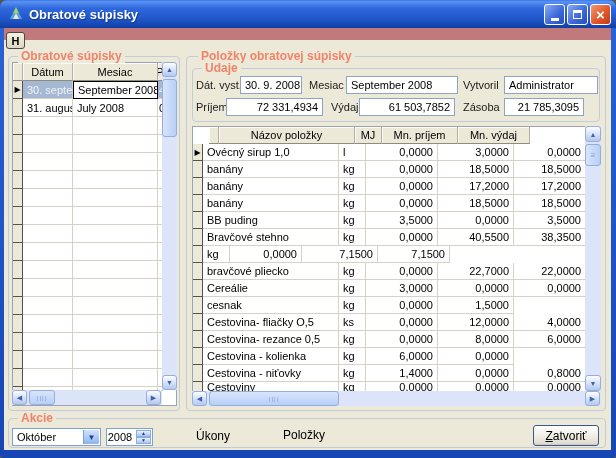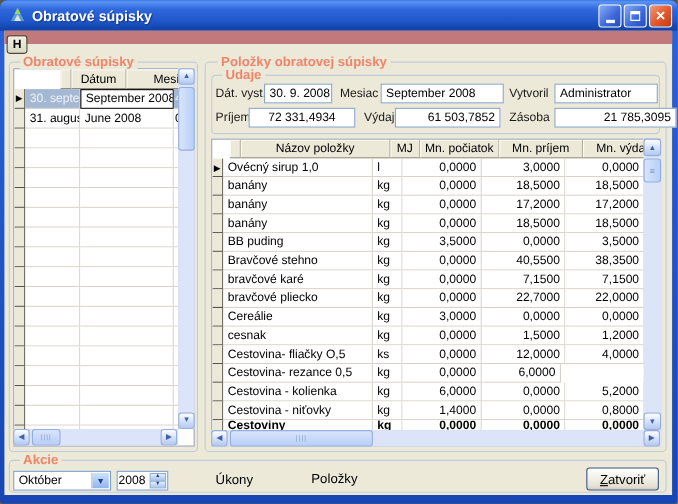--- a/index.html
+++ b/index.html
@@ -42,40 +42,40 @@
   .akcie-group{left:8px;top:418px;width:598px;height:30px;}
   .lbl-akcie{left:18px;top:411px;}
 
   
   .fld{position:absolute;height:18px;background:#fff;border:1px solid #8ba5c9;font-size:11px;color:#000;
     padding:2px 4px;white-space:nowrap;overflow:hidden;}
   .flbl{position:absolute;font-size:11px;color:#1a1a1a;white-space:nowrap;}
   .l-datvyst{left:196px;top:79px;}   .f-datvyst{left:240px;top:76px;width:62px;text-align:center;}
   .l-mesiac{left:309px;top:79px;}    .f-mesiac{left:346px;top:76px;width:112px;}
   .l-vytvoril{left:463px;top:79px;}  .f-vytvoril{left:504px;top:76px;width:94px;}
-  .l-prijem{left:196px;top:101px;text-align:center;}   .f-prijem{left:226px;top:98px;width:97px;text-align:center;}
+  .l-prijem{left:196px;top:101px;text-align:center;}   .f-prijem{left:226px;top:98px;width:97px;text-align:right;}
   .l-vydaj{left:331px;top:101px;}    .f-vydaj{left:359px;top:98px;width:96px;text-align:right;}
-  .l-zasoba{left:463px;top:101px;}   .f-zasoba{left:504px;top:98px;width:111px;text-align:right;}
+  .l-zasoba{left:463px;top:101px;}   .f-zasoba{left:504px;top:98px;width:80px;text-align:right;}
 
   
   .tbl{background:#fff;border:1px solid #9aa4b4;overflow:hidden;}
   .trow{display:flex;}
   .hcell{background:#ece9d8;border-right:1px solid #b3afa1;border-bottom:1px solid #8f8b7e;
     box-shadow:inset 1px 1px 0 #fbfaf4;font-size:11px;color:#000;display:flex;align-items:center;
     justify-content:center;overflow:hidden;white-space:nowrap;}
   .dcell{border-right:1px solid #d6d2c8;border-bottom:1px solid #d6d2c8;font-size:11px;color:#000;
     padding:0 4px;display:flex;align-items:center;overflow:hidden;white-space:nowrap;background:#fff;}
   .dcell.num{justify-content:flex-end;}
   .selcell{background:#ece9d8;border-right:1px solid #55534c;border-bottom:1px solid #55534c;
     display:flex;align-items:center;justify-content:center;font-size:7px;color:#000;}
   .marker{font-size:8px;color:#000;}
 
   
   .lt{left:12px;top:62px;width:165px;height:344px;}
-  .lt .hrow{height:18px;margin-left:42px;}
+  .lt .hrow{height:18px;}
   .lt .trow{height:18px;}
   .lt-rows{position:absolute;left:0;top:18px;width:150px;height:310px;overflow:hidden;}
   .c-sel{width:10px;flex:none;}
   .c-datum{width:50px;flex:none;}
   .c-mesiac{width:85px;flex:none;}
   .c-extra{width:5px;flex:none;padding:0 1px !important;}
   .lt .sel-datum{background:#a5b8d3;color:#eef2f8;}
   .lt .sel-extra{background:#a5b8d3;color:#eef2f8;}
   .lt .focus-cell{border:1px solid #000;background:#fff;}
 
@@ -83,21 +83,21 @@
   .mt{left:192px;top:126px;width:409px;height:280px;padding-left:16px;}
   .mt .hrow{height:17px;}
   .mt .trow{height:17px;}
   .mt-rows{position:absolute;left:0;top:17px;width:393px;height:248px;overflow:hidden;}
   .m-sel{width:10px;flex:none;}
   .m-name{width:136px;flex:none;}
   .m-mj{width:27px;flex:none;}
   .m-poc{width:72px;flex:none;}
   .m-pri{width:76px;flex:none;}
   .m-vyd{width:72px;flex:none;}
-  .partial{height:10px !important;overflow:hidden;font-weight:bold;}
+  .partial{height:10px !important;overflow:hidden;}
 
   
   .sb-track{position:absolute;background:#dbe4f8;}
   .sb-btn{position:absolute;background:linear-gradient(180deg,#fdfeff,#cfddf8 60%,#b4c9ef);
     border:1px solid #97aedb;border-radius:3px;display:flex;align-items:center;justify-content:center;
     color:#3f63a9;font-size:7px;line-height:1;}
   .sb-thumb{position:absolute;background:linear-gradient(90deg,#d8e4fb,#b8cff7);
     border:1px solid #93aede;border-radius:3px;display:flex;align-items:center;justify-content:center;
     color:#7d9bd0;font-size:8px;}
   .sb-thumb.h{background:linear-gradient(180deg,#d8e4fb,#b8cff7);letter-spacing:1px;font-size:6px;}
@@ -206,21 +206,21 @@
           <div class="selcell c-sel">
             <div class="marker">▶</div>
           </div>
           <div class="dcell c-datum sel-datum">30. septe</div>
           <div class="dcell c-mesiac focus-cell">September 2008</div>
           <div class="dcell c-extra sel-extra">4</div>
         </div>
         <div class="trow">
           <div class="selcell c-sel"></div>
           <div class="dcell c-datum">31. augus</div>
-          <div class="dcell c-mesiac">June 2008</div>
+          <div class="dcell c-mesiac">July 2008</div>
           <div class="dcell c-extra">0</div>
         </div>
         <div class="trow">
           <div class="selcell c-sel"></div>
           <div class="dcell c-datum"></div>
           <div class="dcell c-mesiac"></div>
           <div class="dcell c-extra"></div>
         </div>
         <div class="trow">
           <div class="selcell c-sel"></div>
@@ -321,21 +321,20 @@
   <div class="abs sb-track lt-htrack"></div>
   <div class="abs sb-btn lt-hleft">◀</div>
   <div class="abs sb-thumb h lt-hthumb">||||</div>
   <div class="abs sb-btn lt-hright">▶</div>
 
   <div class="abs tbl mt">
     <div class="trow hrow">
       <div class="hcell m-sel"></div>
       <div class="hcell m-name">Názov položky</div>
       <div class="hcell m-mj">MJ</div>
-      <div class="hcell m-poc">Mn. počiatok</div>
       <div class="hcell m-pri">Mn. príjem</div>
       <div class="hcell m-vyd">Mn. výdaj</div>
     </div>
     <div class="mt-rows">
         <div class="trow">
           <div class="selcell m-sel">
             <div class="marker">▶</div>
           </div>
           <div class="dcell m-name">Ovécný sirup 1,0</div>
           <div class="dcell m-mj">l</div>
@@ -378,21 +377,20 @@
         <div class="trow">
           <div class="selcell m-sel"></div>
           <div class="dcell m-name">Bravčové  stehno</div>
           <div class="dcell m-mj">kg</div>
           <div class="dcell num m-poc">0,0000</div>
           <div class="dcell num m-pri">40,5500</div>
           <div class="dcell num m-vyd">38,3500</div>
         </div>
         <div class="trow">
           <div class="selcell m-sel"></div>
-          <div class="dcell m-name">bravčové karé</div>
           <div class="dcell m-mj">kg</div>
           <div class="dcell num m-poc">0,0000</div>
           <div class="dcell num m-pri">7,1500</div>
           <div class="dcell num m-vyd">7,1500</div>
         </div>
         <div class="trow">
           <div class="selcell m-sel"></div>
           <div class="dcell m-name">bravčové pliecko</div>
           <div class="dcell m-mj">kg</div>
           <div class="dcell num m-poc">0,0000</div>
@@ -406,44 +404,43 @@
           <div class="dcell num m-poc">3,0000</div>
           <div class="dcell num m-pri">0,0000</div>
           <div class="dcell num m-vyd">0,0000</div>
         </div>
         <div class="trow">
           <div class="selcell m-sel"></div>
           <div class="dcell m-name">cesnak</div>
           <div class="dcell m-mj">kg</div>
           <div class="dcell num m-poc">0,0000</div>
           <div class="dcell num m-pri">1,5000</div>
-          <div class="dcell num m-vyd">1,2000</div>
         </div>
         <div class="trow">
           <div class="selcell m-sel"></div>
           <div class="dcell m-name">Cestovina- fliačky  O,5</div>
           <div class="dcell m-mj">ks</div>
           <div class="dcell num m-poc">0,0000</div>
           <div class="dcell num m-pri">12,0000</div>
           <div class="dcell num m-vyd">4,0000</div>
         </div>
         <div class="trow">
           <div class="selcell m-sel"></div>
           <div class="dcell m-name">Cestovina- rezance  0,5</div>
           <div class="dcell m-mj">kg</div>
           <div class="dcell num m-poc">0,0000</div>
+          <div class="dcell num m-pri">8,0000</div>
           <div class="dcell num m-vyd">6,0000</div>
         </div>
         <div class="trow">
           <div class="selcell m-sel"></div>
           <div class="dcell m-name">Cestovina - kolienka</div>
           <div class="dcell m-mj">kg</div>
           <div class="dcell num m-poc">6,0000</div>
           <div class="dcell num m-pri">0,0000</div>
-          <div class="dcell num m-vyd">5,2000</div>
         </div>
         <div class="trow">
           <div class="selcell m-sel"></div>
           <div class="dcell m-name">Cestovina - niťovky</div>
           <div class="dcell m-mj">kg</div>
           <div class="dcell num m-poc">1,4000</div>
           <div class="dcell num m-pri">0,0000</div>
           <div class="dcell num m-vyd">0,8000</div>
         </div>
         <div class="trow partial">

